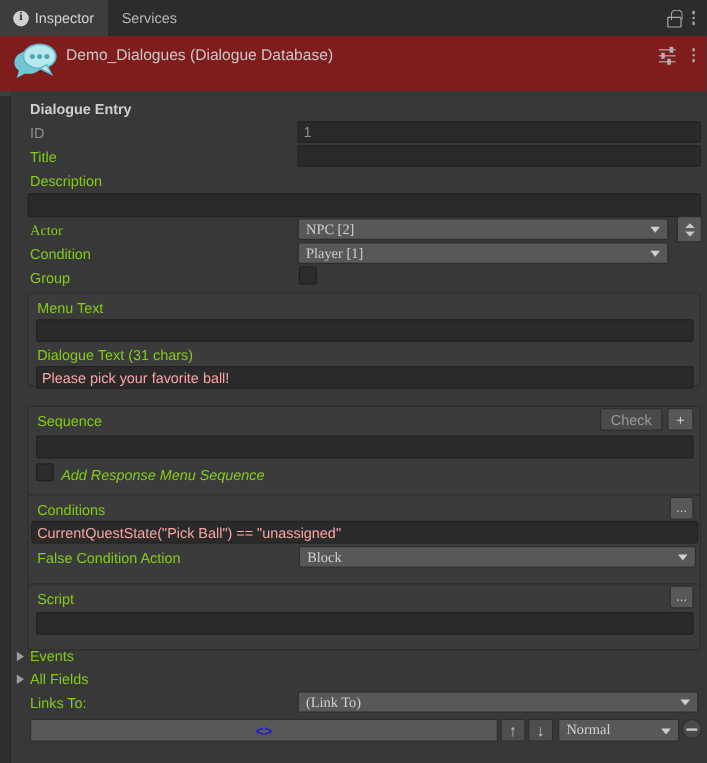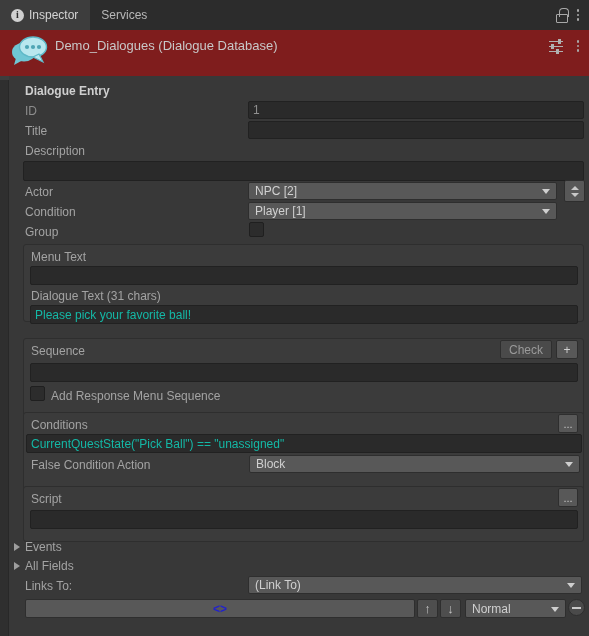--- a/index.html
+++ b/index.html
@@ -93,37 +93,37 @@
     position: absolute; left: 0; top: 0; width: 9px; height: 560px;
     background: #2f2f2f; border-right: 1px solid #282828;
   }
   .edgestrip2 {
     position: absolute; left: 0; top: 0; width: 9px; height: 4px; background: #3d3d3d;
   }
 
   .section-title {
     position: absolute; font-weight: bold; color: #cfcfcf; font-size: 12px;
   }
-  .lbl { position: absolute; font-size: 12px; color: #a3a3a3; }
+  .lbl { position: absolute; font-size: 12px; color: #84cc16; }
   .lbl.dim { color: #8d8d8d; }
 
   
   .txtfield {
     position: absolute;
     background: #2a2a2a; border: 1px solid #212121; border-radius: 2px;
-    font-size: 12px; color: #14b8a6;
+    font-size: 12px; color: #fca5a5;
     display: flex; align-items: center; padding: 0 4px;
     overflow: hidden; white-space: nowrap;
   }
   .txtfield.dimtext { color: #8f8f8f; }
   .dropdown {
     position: absolute;
     background: #585858; border: 1px solid #2e2e2e; border-radius: 2px;
     font-size: 12px; color: #d0d0d0;
-    display: flex; align-items: center; padding: 0 4px 0 6px;
+    display: flex; align-items: center; padding: 0 4px 0 6px; font-family: Liberation Serif, serif;
   }
   .dropdown .arr {
     position: absolute; right: 6px; top: 50%; margin-top: -2px;
     width: 0; height: 0;
     border-left: 4.5px solid transparent; border-right: 4.5px solid transparent;
     border-top: 5px solid #cfcfcf;
   }
   .grpbox {
     position: absolute;
     border: 1px solid #2e2e2e; border-radius: 3px;
@@ -225,21 +225,21 @@
 
   <div class="lbl dim" style="left:25px; top:28px;">ID</div>
   <div class="txtfield dimtext" style="left:248px; top:25px; width:336px; height:18px;">1</div>
 
   <div class="lbl" style="left:25px; top:48px;">Title</div>
   <div class="txtfield" style="left:248px; top:45px; width:336px; height:18px;"></div>
 
   <div class="lbl" style="left:25px; top:68px;">Description</div>
   <div class="txtfield" style="left:23px; top:85px; width:561px; height:20px;"></div>
 
-  <div class="lbl" style="left:25px; top:109px;">Actor</div>
+  <div class="lbl" style="left:25px; top:109px;font-family:Liberation Serif, serif;">Actor</div>
   <div class="dropdown" style="left:248px; top:106px; width:309px; height:18px;">
     <span>NPC [2]</span>
     <span class="arr"></span>
   </div>
   <div class="btn swapbtn" style="left:564px; top:104px; width:21px; height:22px;">
     <span class="up"></span>
     <span class="dn"></span>
   </div>
 
   <div class="lbl" style="left:25px; top:129px;">Condition</div>
@@ -256,21 +256,21 @@
   <div class="txtfield" style="left:30px; top:190px; width:548px; height:19px;"></div>
   <div class="lbl" style="left:31px; top:213px;">Dialogue Text (31 chars)</div>
   <div class="txtfield" style="left:30px; top:229px; width:548px; height:19px;">Please pick your favorite ball!</div>
 
   <div class="grpbox" style="left:23px; top:262px; width:561px; height:78px;"></div>
   <div class="lbl" style="left:31px; top:268px;">Sequence</div>
   <div class="btn ghost" style="left:500px; top:264px; width:52px; height:19px;">Check</div>
   <div class="btn" style="left:556px; top:264px; width:22px; height:19px;">+</div>
   <div class="txtfield" style="left:30px; top:287px; width:548px; height:19px;"></div>
   <div class="chk" style="left:30px; top:310px; width:15px; height:15px;"></div>
-  <div class="lbl" style="left:51px; top:313px;">Add Response Menu Sequence</div>
+  <div class="lbl" style="left:51px; top:313px;font-style:italic;">Add Response Menu Sequence</div>
 
   <div class="grpbox" style="left:23px; top:336px; width:561px; height:82px;"></div>
   <div class="lbl" style="left:31px; top:342px;">Conditions</div>
   <div class="btn" style="left:558px; top:338px; width:20px; height:19px;">
     <span class="dots3">...</span>
   </div>
   <div class="txtfield" style="left:26px; top:358px; width:556px; height:19px;">CurrentQuestState("Pick Ball") == "unassigned"</div>
   <div class="lbl" style="left:31px; top:382px;">False Condition Action</div>
   <div class="dropdown" style="left:249px; top:379px; width:331px; height:18px;">
     <span>Block</span>

